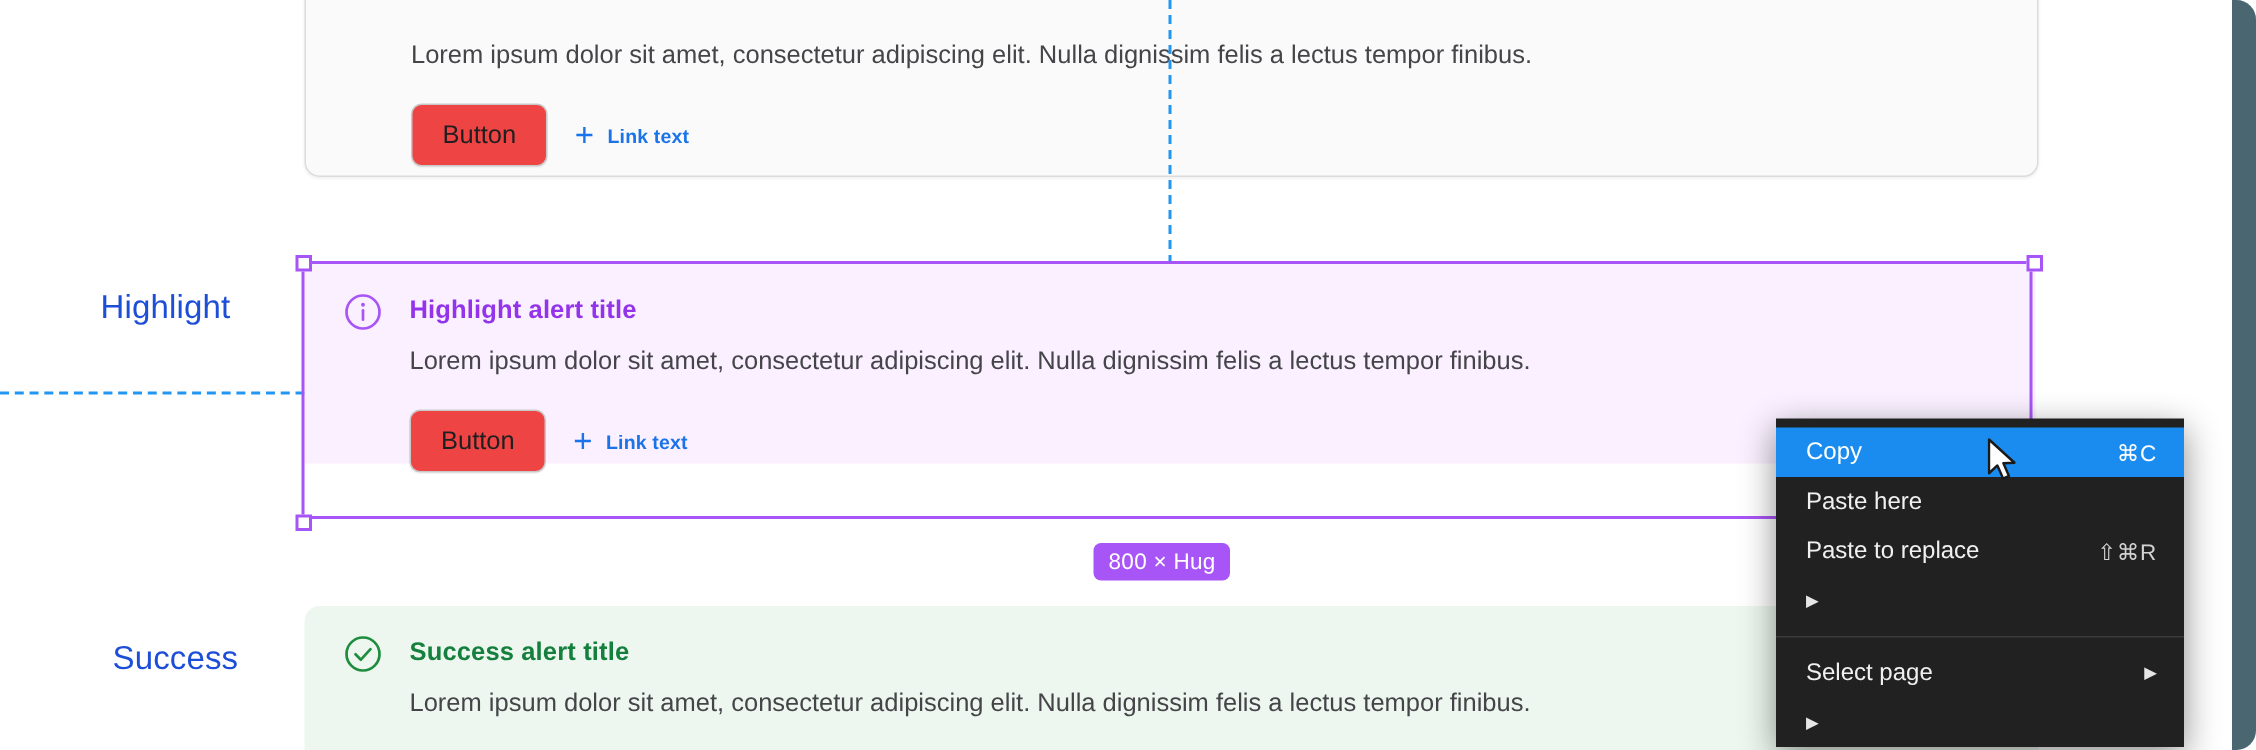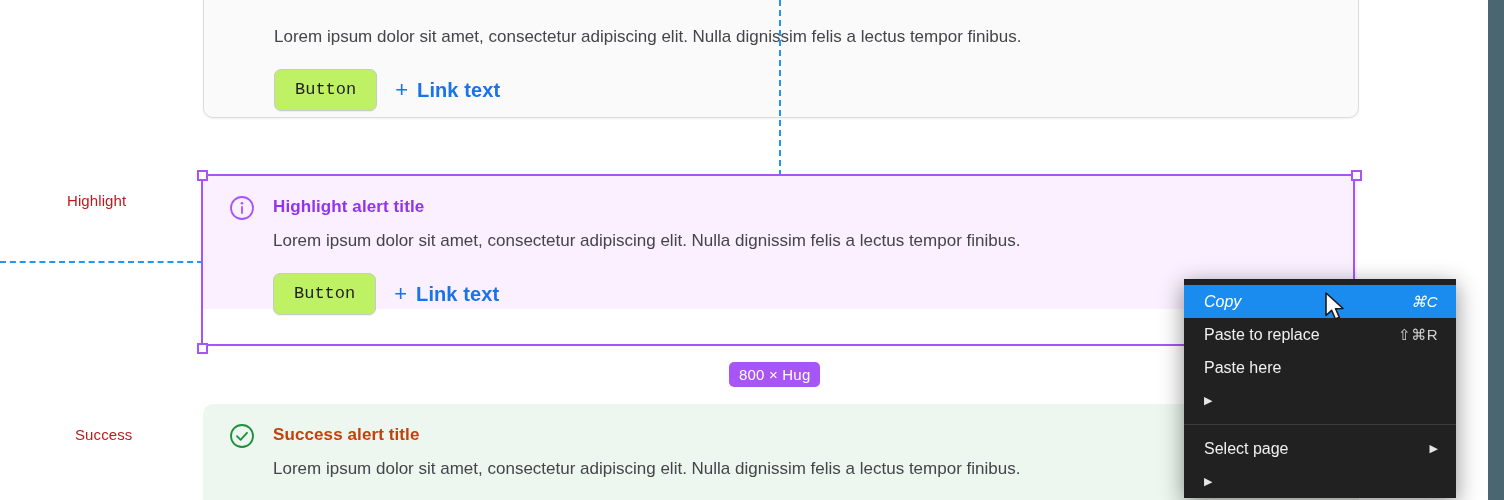--- a/index.html
+++ b/index.html
@@ -3,33 +3,33 @@
 <meta charset="utf-8">
 <style>
   html,body{margin:0;padding:0;}
   body{
     width:1504px;height:500px;
     background:#ffffff;
     font-family:"Liberation Sans",sans-serif;
     overflow:hidden;
     position:relative;
   }
-  .stage{position:absolute;inset:0;overflow:hidden;}
+  .stage{position:absolute;inset:0;overflow:hidden;border-radius:13px;}
 
   
   .dots{
     background-image:radial-gradient(circle at 1px 1px, rgba(0,0,0,.07) 1px, transparent 0);
     background-size:8px 8px;
   }
 
   
   .row-label{
     position:absolute;
-    font-size:15px;
-    color:#b91c1c;
+    font-size:22px;
+    color:#1d4ed8;
     letter-spacing:.1px;
     white-space:nowrap;
   }
 
   
   .alert{
     position:absolute;
     box-sizing:border-box;
     padding:18px 26px 22px 26px;
   }
@@ -44,33 +44,33 @@
   .a-body{
     font-size:17px;color:#454549;line-height:24px;
     margin:8px 0 0 44px;white-space:nowrap;
   }
   .a-actions{
     display:flex;align-items:center;gap:18px;
     margin:20px 0 0 44px;
   }
   .btn{
     box-sizing:border-box;
-    background:#bef264;
+    background:#ef4444;
     border:1px solid #c9c9c9;
     border-radius:7px;
     padding:10px 20px;
     font-size:17px;
     color:#1f1f21;
-    font-family:Liberation Mono, monospace;
+    font-family:Liberation Sans, sans-serif;
     line-height:20px;
     box-shadow:0 1px 1px rgba(0,0,0,.05);
   }
   .link-wrap{display:flex;align-items:center;gap:9px;}
   .plus{color:#1a73e8;font-size:22px;line-height:20px;font-weight:500;}
-  .link{color:#1a73e8;font-size:20px;font-weight:bold;letter-spacing:.1px;}
+  .link{color:#1a73e8;font-size:13px;font-weight:bold;letter-spacing:.1px;}
 
   
   #card-neutral{
     left:203px;top:-72px;width:1156px;height:190px;
     background:#fafafa;
     border:1px solid #dcdcdc;
     border-radius:10px;
     box-shadow:0 1px 2px rgba(0,0,0,.06);
   }
 
@@ -107,21 +107,21 @@
     padding:4px 10px;border-radius:5px;
     letter-spacing:.2px;white-space:nowrap;
   }
 
   
   #card-success{
     left:203px;top:404px;width:1156px;height:140px;
     background:#edf7ef;
     border-radius:10px 10px 0 0;
   }
-  #card-success .a-title{color:#c2410c;}
+  #card-success .a-title{color:#15803d;}
 
   
   .guide-v{
     position:absolute;left:779px;top:0;width:0;height:176px;
     border-left:2px dashed #2196f3;
   }
   .guide-h{
     position:absolute;left:0;top:261px;width:203px;height:0;
     border-top:2px dashed #2196f3;
   }
@@ -136,21 +136,21 @@
     z-index:40;
   }
   .mi{
     display:flex;align-items:center;
     height:33px;
     padding:0 18px 0 20px;
     font-size:16px;
     color:#f0f0f0;
     white-space:nowrap;
   }
-  .mi.active{background:#1a8cf0;color:#ffffff;font-style:italic;}
+  .mi.active{background:#1a8cf0;color:#ffffff;}
   .mi .lbl{flex:1 1 auto;}
   .mi .sc{color:#d2d2d2;font-size:15px;letter-spacing:.5px;}
   .mi.active .sc{color:#ffffff;}
   .mi .arrow{color:#e6e6e6;font-size:11px;}
   .menu-sep{height:1px;background:#3b3b3b;margin:7px 0;}
 
   
   #cursor{
     position:absolute;left:1325px;top:292px;
     z-index:60;pointer-events:none;
@@ -232,26 +232,26 @@
       <div class="a-body">Lorem ipsum dolor sit amet, consectetur adipiscing elit. Nulla dignissim felis a lectus tempor finibus.</div>
     </div>
   </div>
 
   <div id="context-menu">
     <div class="mi active">
       <span class="lbl">Copy</span>
       <span class="sc">⌘C</span>
     </div>
     <div class="mi">
+      <span class="lbl">Paste here</span>
+      <span class="sc"></span>
+    </div>
+    <div class="mi">
       <span class="lbl">Paste to replace</span>
       <span class="sc">⇧⌘R</span>
-    </div>
-    <div class="mi">
-      <span class="lbl">Paste here</span>
-      <span class="sc"></span>
     </div>
     <div class="mi">
       <span class="arrow">▶</span>
     </div>
     <div class="menu-sep"></div>
     <div class="mi">
       <span class="lbl">Select page</span>
       <span class="arrow">▶</span>
     </div>
     <div class="mi">

